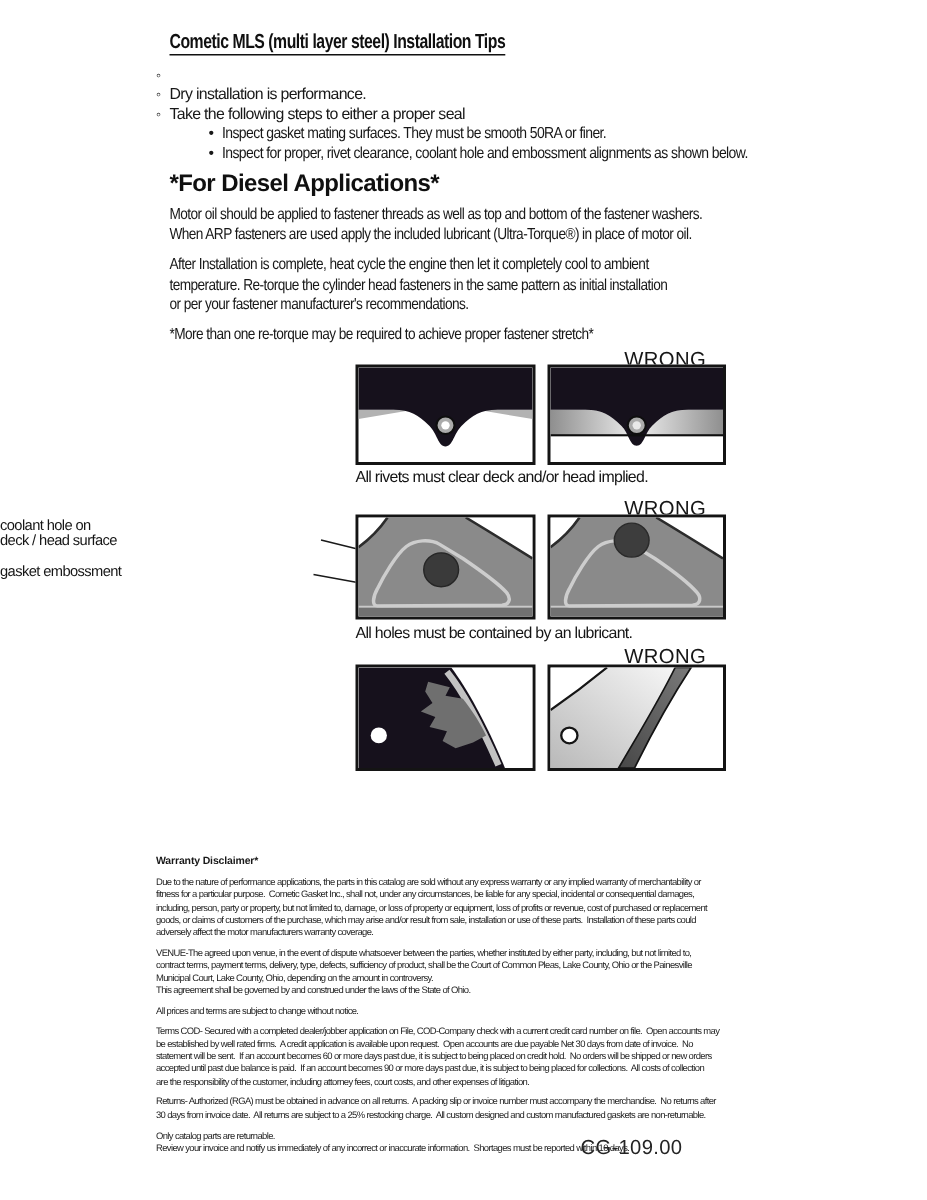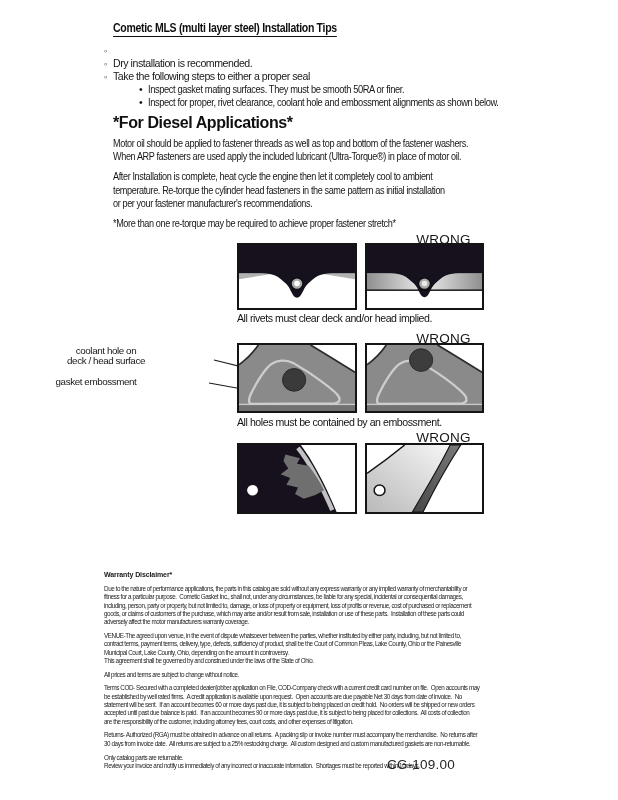--- a/index.html
+++ b/index.html
@@ -32,21 +32,21 @@
   .drow{left:0;top:0;width:618px;}
   .dlabel{position:absolute;font-size:13.5px;letter-spacing:0.3px;color:#161616;text-align:center;}
   .dlabel.r{left:237px;width:120px;margin-top:40px;}
   .dlabel.w{left:384px;width:119px;}
   .dbox{position:absolute;box-sizing:border-box;border:2px solid #141414;background:#fff;}
   .dbox svg{display:block;width:100%;height:100%;}
   .dbox.b1{left:237px;width:120px;}
   .dbox.b2{left:365px;width:119px;}
   .dcap{position:absolute;left:237px;font-size:10.6px;letter-spacing:-0.45px;line-height:11.6px;
     color:#141414;white-space:pre;}
-  .sidelab{position:absolute;text-align:center;font-size:9.8px;letter-spacing:-0.4px;
+  .sidelab{position:absolute;text-align:left;font-size:9.8px;letter-spacing:-0.4px;
     line-height:10.4px;color:#161616;white-space:pre;}
   .leaders{position:absolute;left:0;top:0;pointer-events:none;}
   
   .disc{left:104px;top:571px;width:440px;color:#242424;}
   .disc h3{margin:0 0 7px 0;font-size:7px;letter-spacing:-0.1px;color:#181818;}
   .disc p{margin:0 0 5.5px 0;font-size:6.3px;letter-spacing:-0.42px;line-height:8.3px;white-space:pre;}
   .pageno{left:387px;top:757px;font-size:13.5px;letter-spacing:0.2px;color:#242424;}
 </style>
 </head>
 <body>
@@ -54,21 +54,21 @@
 <div class="abs title">
   <span>Cometic MLS (multi layer steel) Installation Tips</span>
 </div>
 
 <div class="abs bullets">
   <div class="b-row">
     <span class="mk">◦</span>
   </div>
   <div class="b-row">
     <span class="mk">◦</span>
-    <span class="txt">Dry installation is recommended.</span>
+    <span class="txt">Dry installation is performance.</span>
   </div>
   <div class="b-row">
     <span class="mk">◦</span>
     <span class="txt">Take the following steps to either a proper seal</span>
   </div>
   <div class="b-row sub">
     <span class="mk">•</span>
     <span class="txt">Inspect gasket mating surfaces.  They must be smooth 50RA or finer.</span>
   </div>
   <div class="b-row sub">
@@ -155,21 +155,21 @@
       <line x1="0" y1="63" x2="119" y2="63" stroke="#c9c9c9" stroke-width="1.2"></line>
       <rect y="64" width="119" height="6" fill="#717171"></rect>
       <path d="M0,0 H20 Q12,12 0,21 Z" fill="#ffffff"></path>
       <path d="M20,0 Q12,12 0,21" stroke="#2c2c2c" stroke-width="1.8" fill="none"></path>
       <path d="M119,0 H73 Q94,13 119,29 Z" fill="#ffffff"></path>
       <path d="M73,0 Q94,13 119,29" stroke="#2c2c2c" stroke-width="1.8" fill="none"></path>
       <path d="M13,62.5 C9,62.5 10,56 13,50.5 C17,42 26,26 33,20.5 C39,16 49,15 56,19 L72,29 C82,36 96,47 101,53 C104,56.5 104,61.5 98,62 Z" fill="none" stroke="#cdcdcd" stroke-width="2.4" stroke-linejoin="round"></path>
       <circle cx="56" cy="16" r="12" fill="#3d3d3d" stroke="#2a2a2a" stroke-width="1"></circle>
     </svg>
   </div>
-  <div class="dcap" style="top:88px;">All holes must be contained by an embossment.</div>
+  <div class="dcap" style="top:88px;">All holes must be contained by an lubricant.</div>
 </div>
 
 <div class="abs drow" style="top:428px;height:120px;">
   <div class="dlabel r" style="top:2px;">RIGHT</div>
   <div class="dlabel w" style="top:2px;">WRONG</div>
 
   <div class="dbox b1" style="top:15px;height:71px;">
     <svg viewBox="0 0 120 71" preserveAspectRatio="none">
       <rect width="120" height="71" fill="#ffffff"></rect>
       <path d="M0,0 H64 C75,15 89,41 101,71 H0 Z" fill="#16111c"></path>

